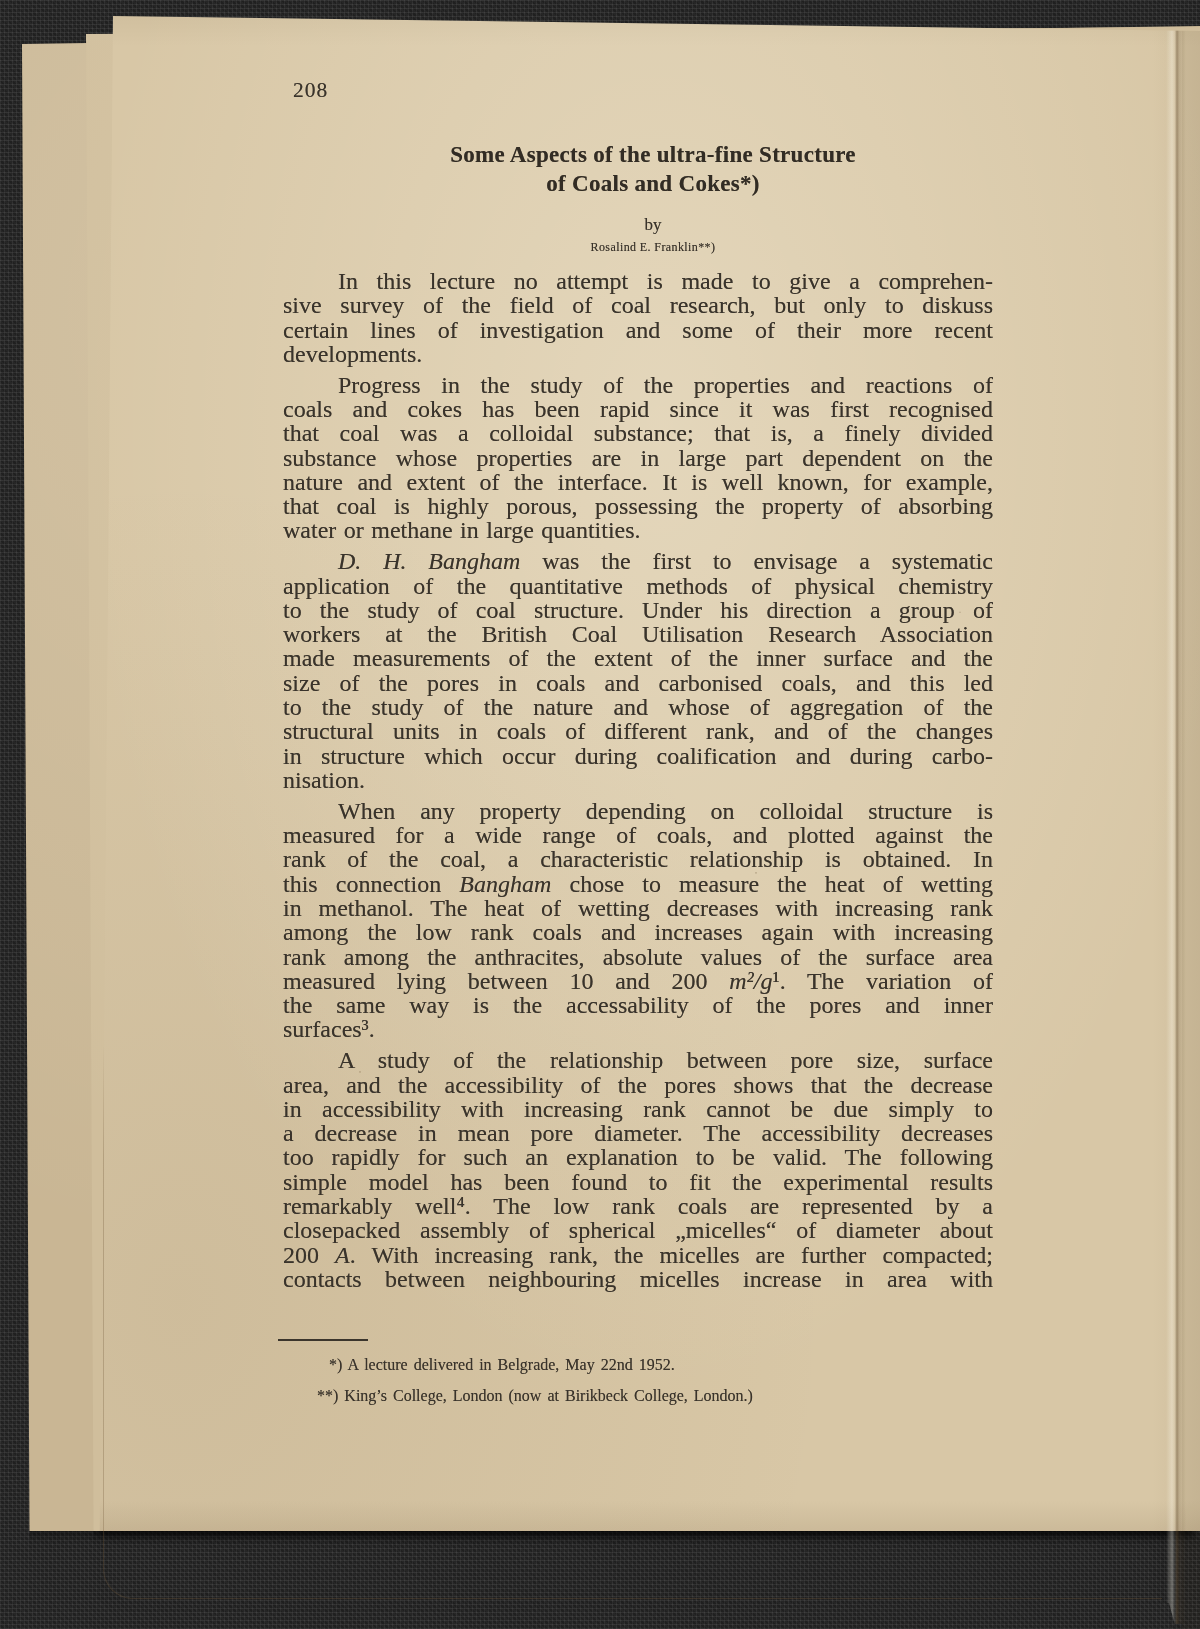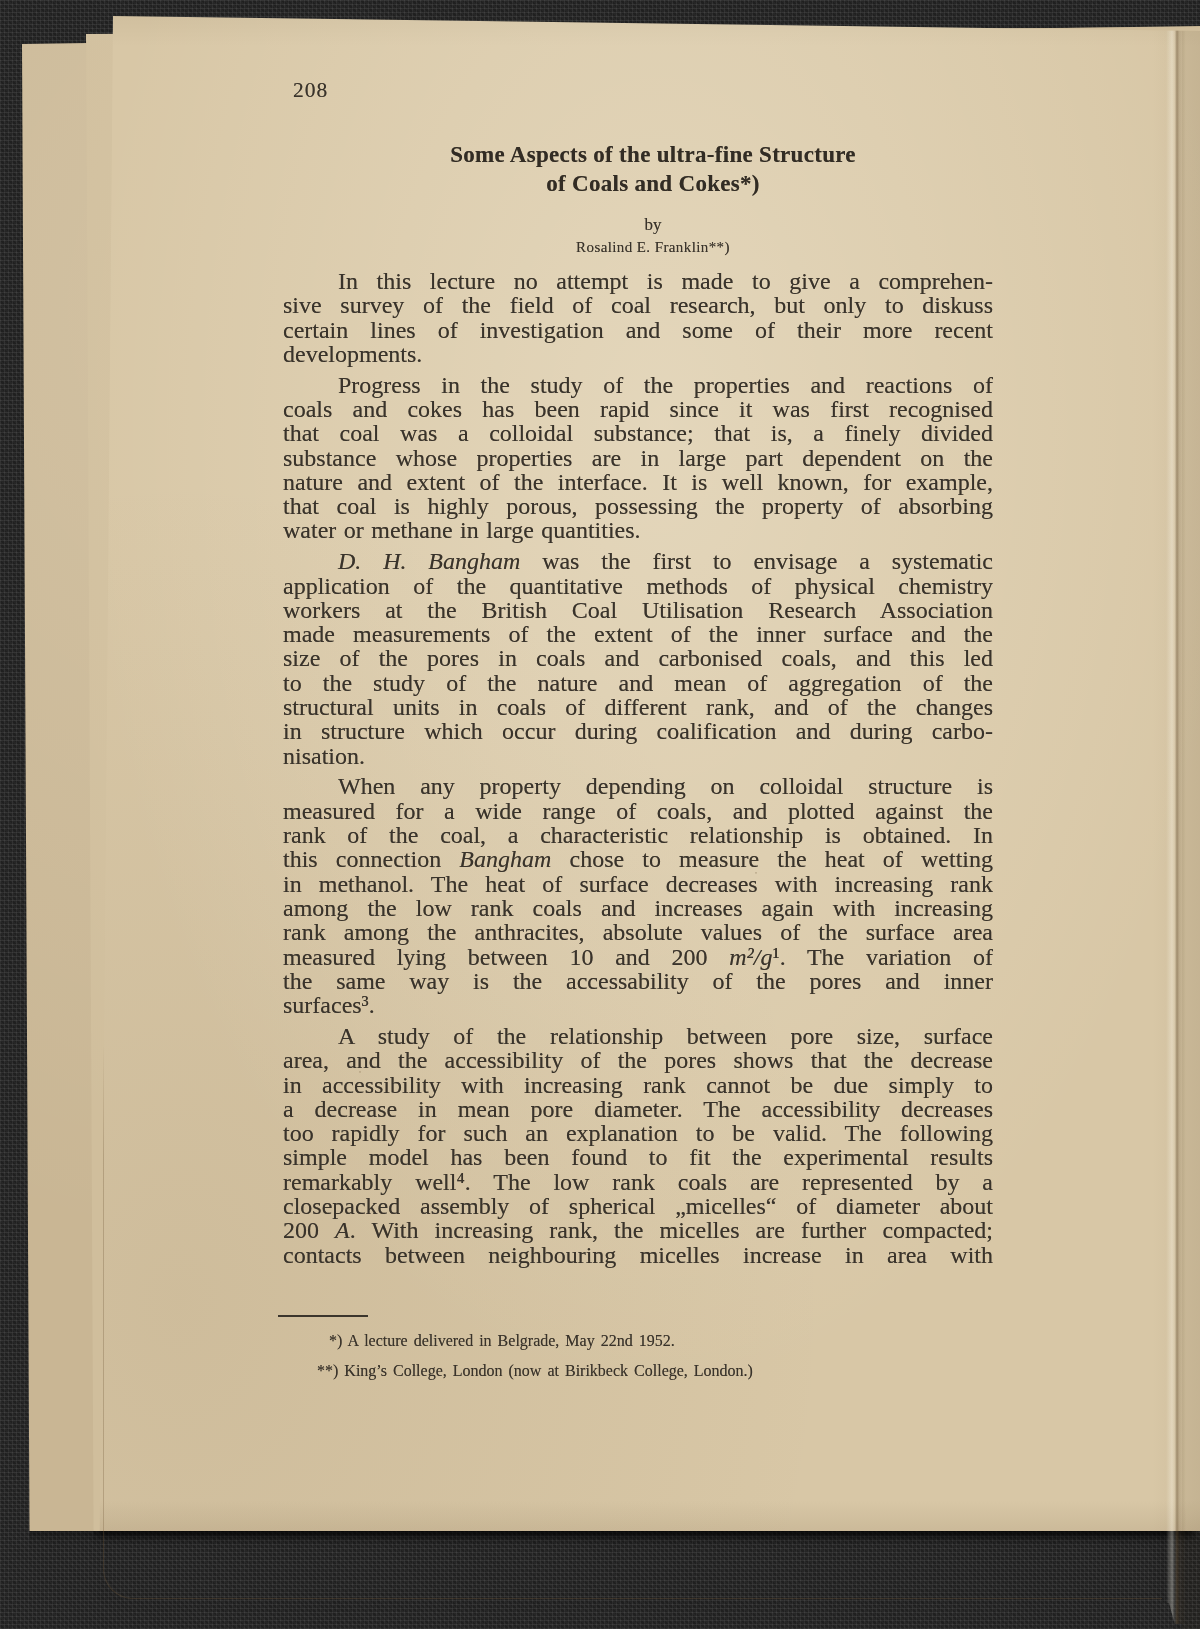--- a/index.html
+++ b/index.html
@@ -38,21 +38,21 @@
   #bottom-left-crease{position:absolute;left:103px;top:240px;width:1058px;height:1358px;
          border-left:1.5px solid rgba(115,90,58,0.30);
          border-bottom:1.5px solid rgba(115,90,58,0.30);
          border-bottom-left-radius:30px;}
   #content{position:absolute;left:283px;top:78px;width:710px;color:#39332b;
          text-shadow:0 0 0.5px rgba(57,49,38,0.55);}
   #page-number{position:absolute;left:10px;top:0;font-size:21.5px;letter-spacing:1px;}
   #heading{margin-top:62px;text-align:center;transform:translateX(15px);}
   .title-line{font-size:23px;font-weight:bold;line-height:29px;letter-spacing:0.3px;color:#322c24;}
   #byline{font-size:17px;line-height:20px;margin-top:17px;}
-  #author{font-size:15px;line-height:24px;letter-spacing:0.4px;text-align:center;}
+  #author{font-size:12px;line-height:24px;letter-spacing:0.4px;text-align:center;}
   #article-body{margin-top:10px;font-size:24px;word-spacing:1.5px;}
   .para{margin:0 0 6.5px 0;}
   .line{display:block;line-height:24.3px;text-align:justify;text-align-last:justify;white-space:normal;}
   .line.last{text-align-last:left;}
   .para .line:first-child{text-indent:55px;}
   #footnote-block{margin-top:48px;font-size:16px;}
   #footnote-rule{width:90px;margin-left:-5px;border:none;border-top:2.5px solid #3b352c;margin-bottom:9px;}
   .footnote{line-height:30.5px;word-spacing:2px;}
   .footnote:nth-child(2){padding-left:46px;}
   .footnote:nth-child(3){padding-left:34px;}
@@ -91,34 +91,35 @@
             <div class="line"><span>coals and cokes has been rapid since it was first recognised</span></div>
             <div class="line"><span>that coal was a colloidal substance; that is, a finely divided</span></div>
             <div class="line"><span>substance whose properties are in large part dependent on the</span></div>
             <div class="line"><span>nature and extent of the interface. It is well known, for example,</span></div>
             <div class="line"><span>that coal is highly porous, possessing the property of absorbing</span></div>
             <div class="line last"><span>water or methane in large quantities.</span></div>
           </div>
         <div class="para">
             <div class="line"><i>D. H. Bangham</i><span> was the first to envisage a systematic</span></div>
             <div class="line"><span>application of the quantitative methods of physical chemistry</span></div>
+            <div class="line"><span>to the study of coal structure. Under his direction a group of</span></div>
             <div class="line"><span>workers at the British Coal Utilisation Research Association</span></div>
             <div class="line"><span>made measurements of the extent of the inner surface and the</span></div>
             <div class="line"><span>size of the pores in coals and carbonised coals, and this led</span></div>
-            <div class="line"><span>to the study of the nature and mean of aggregation of the</span></div>
+            <div class="line"><span>to the study of the nature and whose of aggregation of the</span></div>
             <div class="line"><span>structural units in coals of different rank, and of the changes</span></div>
             <div class="line"><span>in structure which occur during coalification and during carbo-</span></div>
             <div class="line last"><span>nisation.</span></div>
           </div>
         <div class="para">
             <div class="line"><span>When any property depending on colloidal structure is</span></div>
             <div class="line"><span>measured for a wide range of coals, and plotted against the</span></div>
             <div class="line"><span>rank of the coal, a characteristic relationship is obtained. In</span></div>
             <div class="line"><span>this connection </span><i>Bangham</i><span> chose to measure the heat of wetting</span></div>
-            <div class="line"><span>in methanol. The heat of surface decreases with increasing rank</span></div>
+            <div class="line"><span>in methanol. The heat of wetting decreases with increasing rank</span></div>
             <div class="line"><span>among the low rank coals and increases again with increasing</span></div>
             <div class="line"><span>rank among the anthracites, absolute values of the surface area</span></div>
             <div class="line"><span>measured lying between 10 and 200 </span><i>m²/g</i><span>¹. The variation of</span></div>
             <div class="line"><span>the same way is the accessability of the pores and inner</span></div>
             <div class="line last"><span>surfaces³.</span></div>
           </div>
         <div class="para">
             <div class="line"><span>A study of the relationship between pore size, surface</span></div>
             <div class="line"><span>area, and the accessibility of the pores shows that the decrease</span></div>
             <div class="line"><span>in accessibility with increasing rank cannot be due simply to</span></div>

